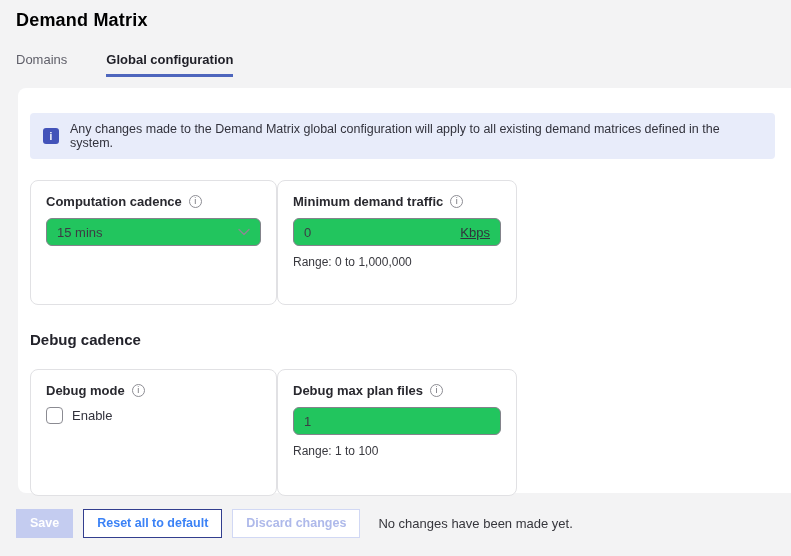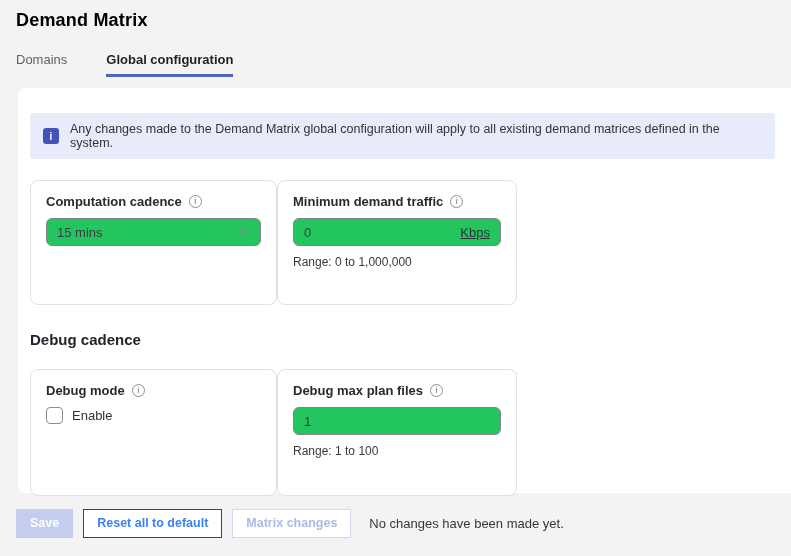--- a/index.html
+++ b/index.html
@@ -184,15 +184,15 @@
       <div class="range-note">Range: 1 to 100</div>
     </div>
 
   </div>
 
 </div>
 
 <div class="footer">
   <button class="btn btn-save" disabled="">Save</button>
   <button class="btn btn-reset">Reset all to default</button>
-  <button class="btn btn-discard" disabled="">Matrix changes</button>
+  <button class="btn btn-discard" disabled="">Discard changes</button>
   <span class="footer-status">No changes have been made yet.</span>
 </div>
 
 </body></html>

